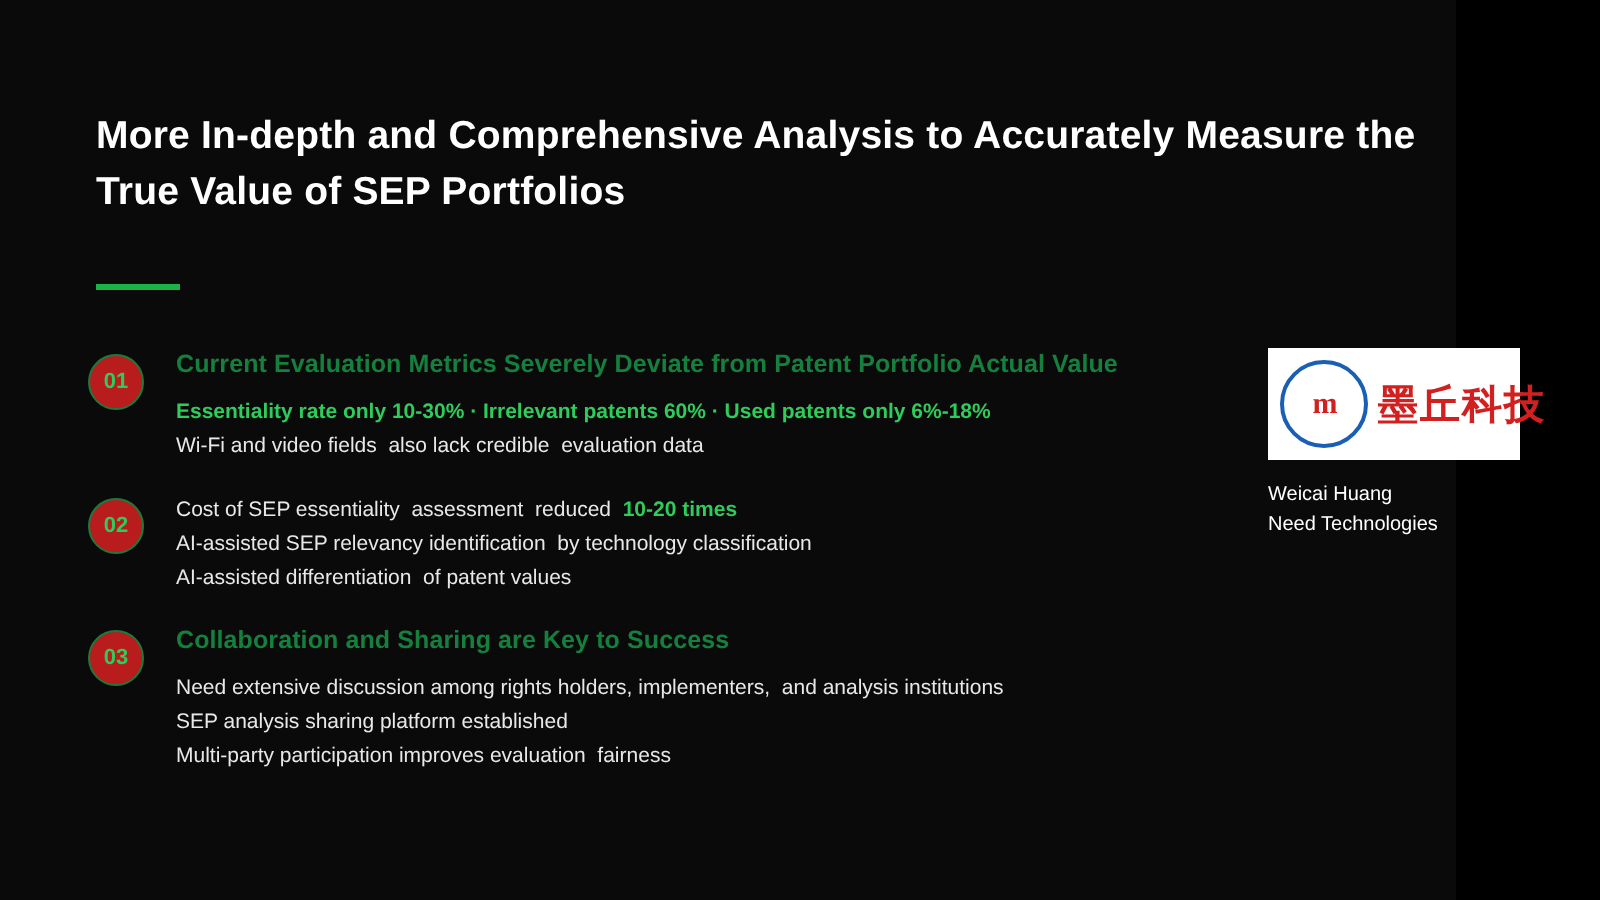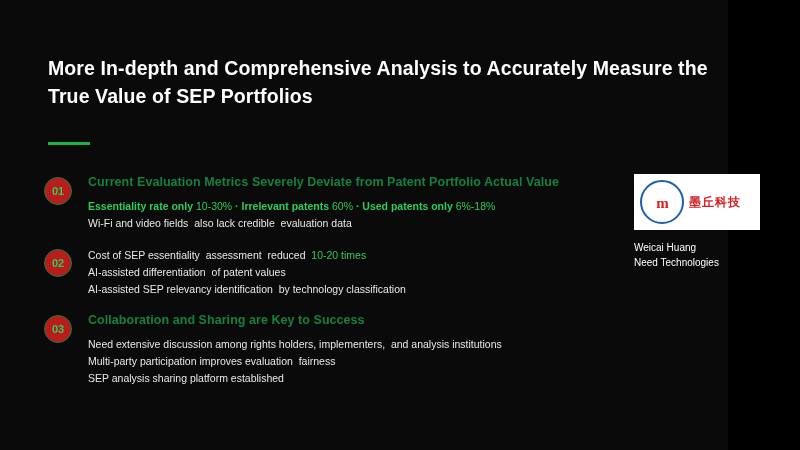--- a/index.html
+++ b/index.html
@@ -76,21 +76,21 @@
     letter-spacing: 0.05px;
   }
   .bullet {
     color: #e8e8e8;
     font-size: 10.5px;
     line-height: 1.62;
     white-space: pre-wrap;
   }
   .hl-green {
     color: #2ecc5a;
-    font-weight: normal;
+    font-weight: bold;
   }
   .bullet.first-green {
     color: #2ecc5a;
     font-weight: bold;
   }
   .logo-box {
     position: absolute;
     left: 634px;
     top: 174px;
     width: 126px;
@@ -117,21 +117,21 @@
     top: 52%;
     transform: translate(-50%, -50%);
     color: #d21f1f;
     font-size: 15px;
     font-weight: bold;
     font-family: "Liberation Serif", serif;
     letter-spacing: -1px;
   }
   .logo-text {
     color: #d21f1f;
-    font-size: 12px;
+    font-size: 20px;
     font-weight: bold;
     margin-left: 5px;
     font-family: "DejaVu Sans", sans-serif;
     letter-spacing: 1px;
     white-space: nowrap;
   }
   .contact {
     position: absolute;
     left: 634px;
     top: 240px;
@@ -156,31 +156,31 @@
         <div class="section-body">
           <div class="section-heading">Current Evaluation Metrics Severely Deviate from Patent Portfolio Actual Value</div>
           <div class="bullet first-green"><span>Essentiality rate only </span><span class="hl-green">10-30%</span><span> · Irrelevant patents </span><span class="hl-green">60%</span><span> · Used patents only </span><span class="hl-green">6%-18%</span></div>
           <div class="bullet"><span>Wi-Fi and video fields  also lack credible  evaluation data</span></div>
         </div>
       </div>
       <div class="section">
         <div class="badge">02</div>
         <div class="section-body">
           <div class="bullet"><span>Cost of SEP essentiality  assessment  reduced  </span><span class="hl-green">10-20 times</span></div>
+          <div class="bullet"><span>AI-assisted SEP relevancy identification  by technology classification</span></div>
           <div class="bullet"><span>AI-assisted differentiation  of patent values</span></div>
-          <div class="bullet"><span>AI-assisted SEP relevancy identification  by technology classification</span></div>
         </div>
       </div>
       <div class="section">
         <div class="badge">03</div>
         <div class="section-body">
           <div class="section-heading">Collaboration and Sharing are Key to Success</div>
           <div class="bullet"><span>Need extensive discussion among rights holders, implementers,  and analysis institutions</span></div>
+          <div class="bullet"><span>SEP analysis sharing platform established</span></div>
           <div class="bullet"><span>Multi-party participation improves evaluation  fairness</span></div>
-          <div class="bullet"><span>SEP analysis sharing platform established</span></div>
         </div>
       </div>
     </div>
 
   <div class="logo-box">
     <div class="logo-mark">
       <span class="inner">m</span>
     </div>
     <div class="logo-text">墨丘科技</div>
   </div>

